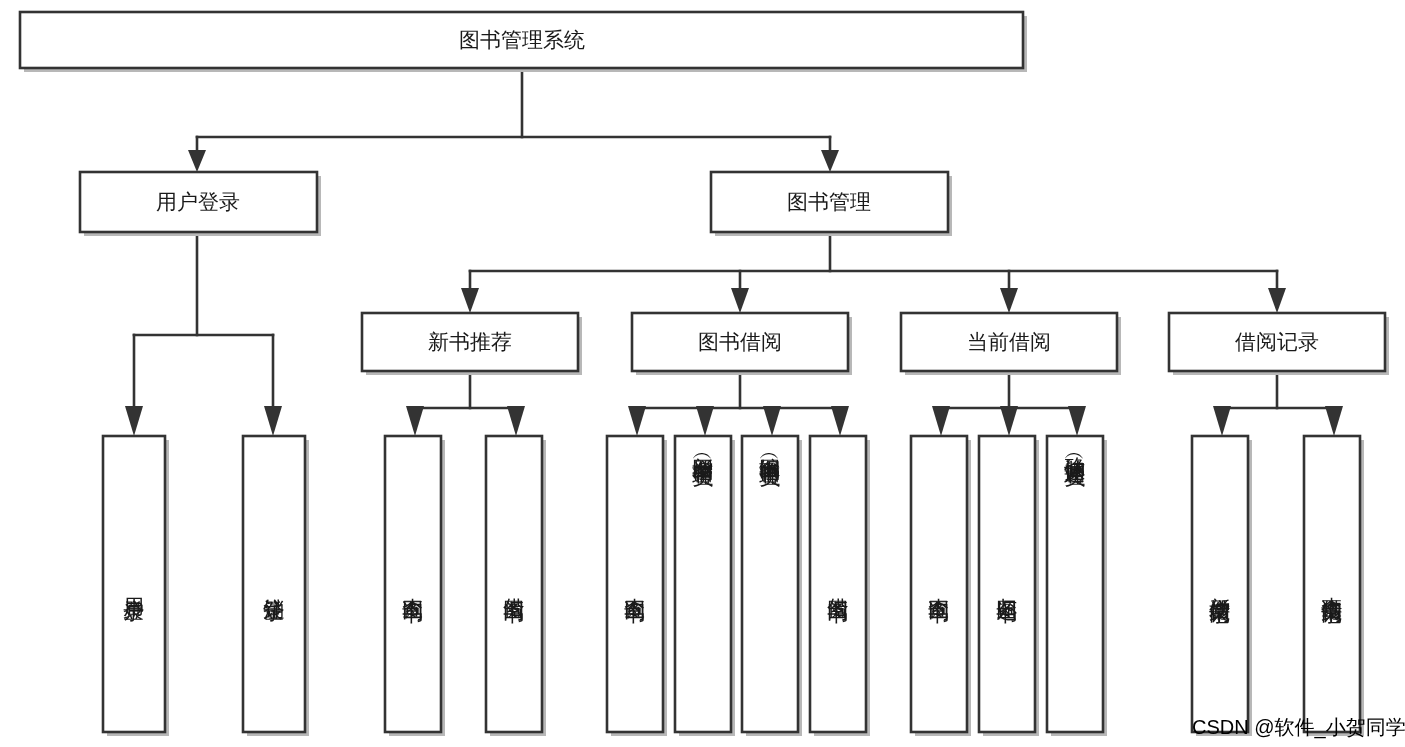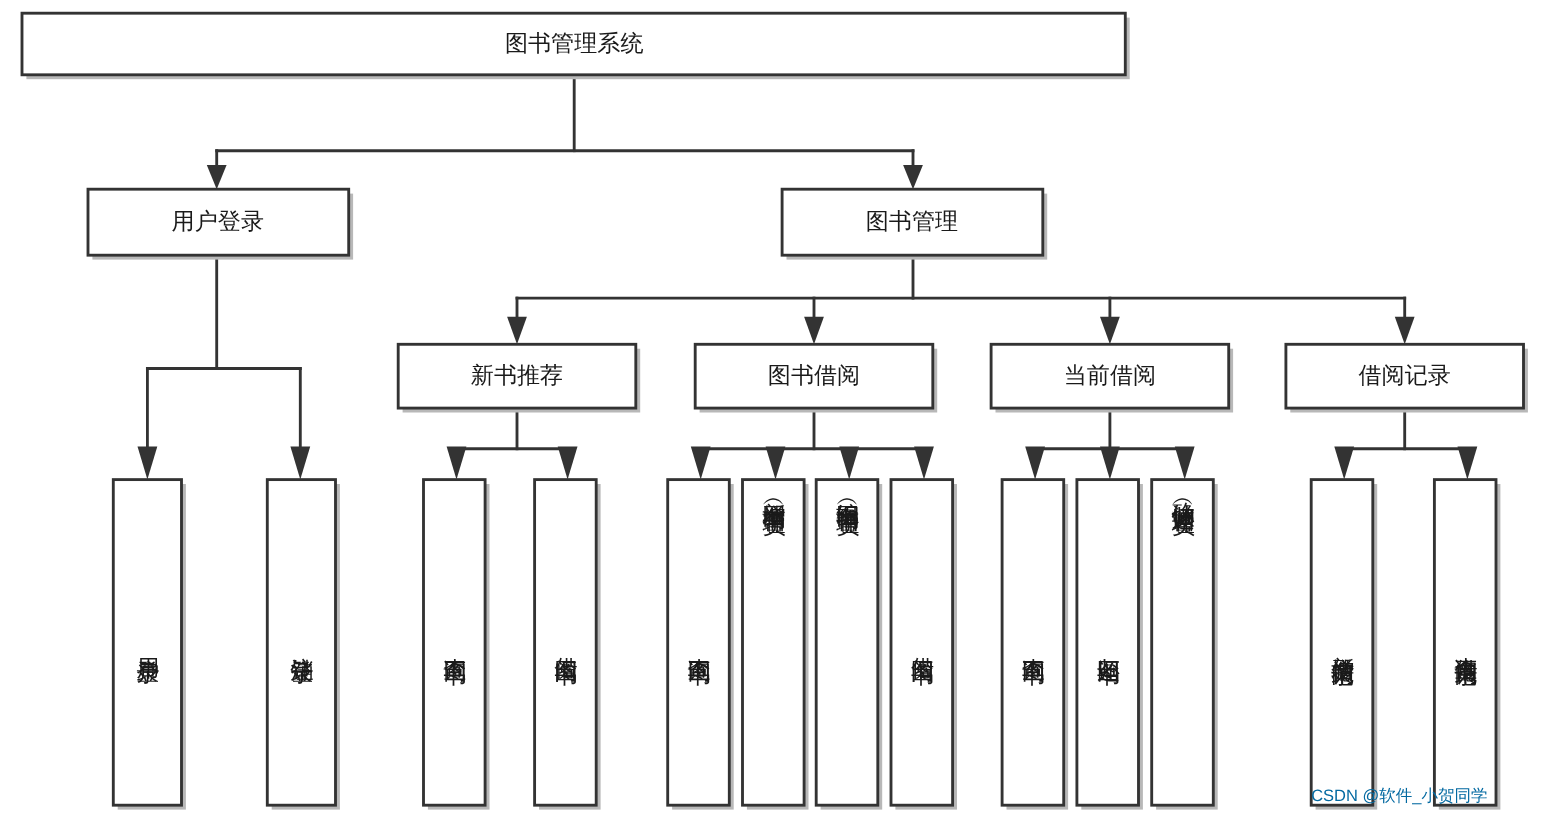--- a/index.html
+++ b/index.html
@@ -73,22 +73,22 @@
     line-height: 1.02;
     color: #1a1a1a;
     letter-spacing: 1.5px;
     white-space: nowrap;
   }
   .watermark {
     position: absolute;
     left: 1192px;
     top: 714px;
     font-family: "Liberation Sans", "DejaVu Sans", sans-serif;
-    font-size: 15px;
-    color: #0369a1;
+    font-size: 20px;
+    color: #000000;
     white-space: nowrap;
     pointer-events: none;
   }
 </style>
 </head>
 <body>
 
 <div id="diagram-root">
 
   <svg class="diagram-canvas" viewBox="0 0 1405 747">

